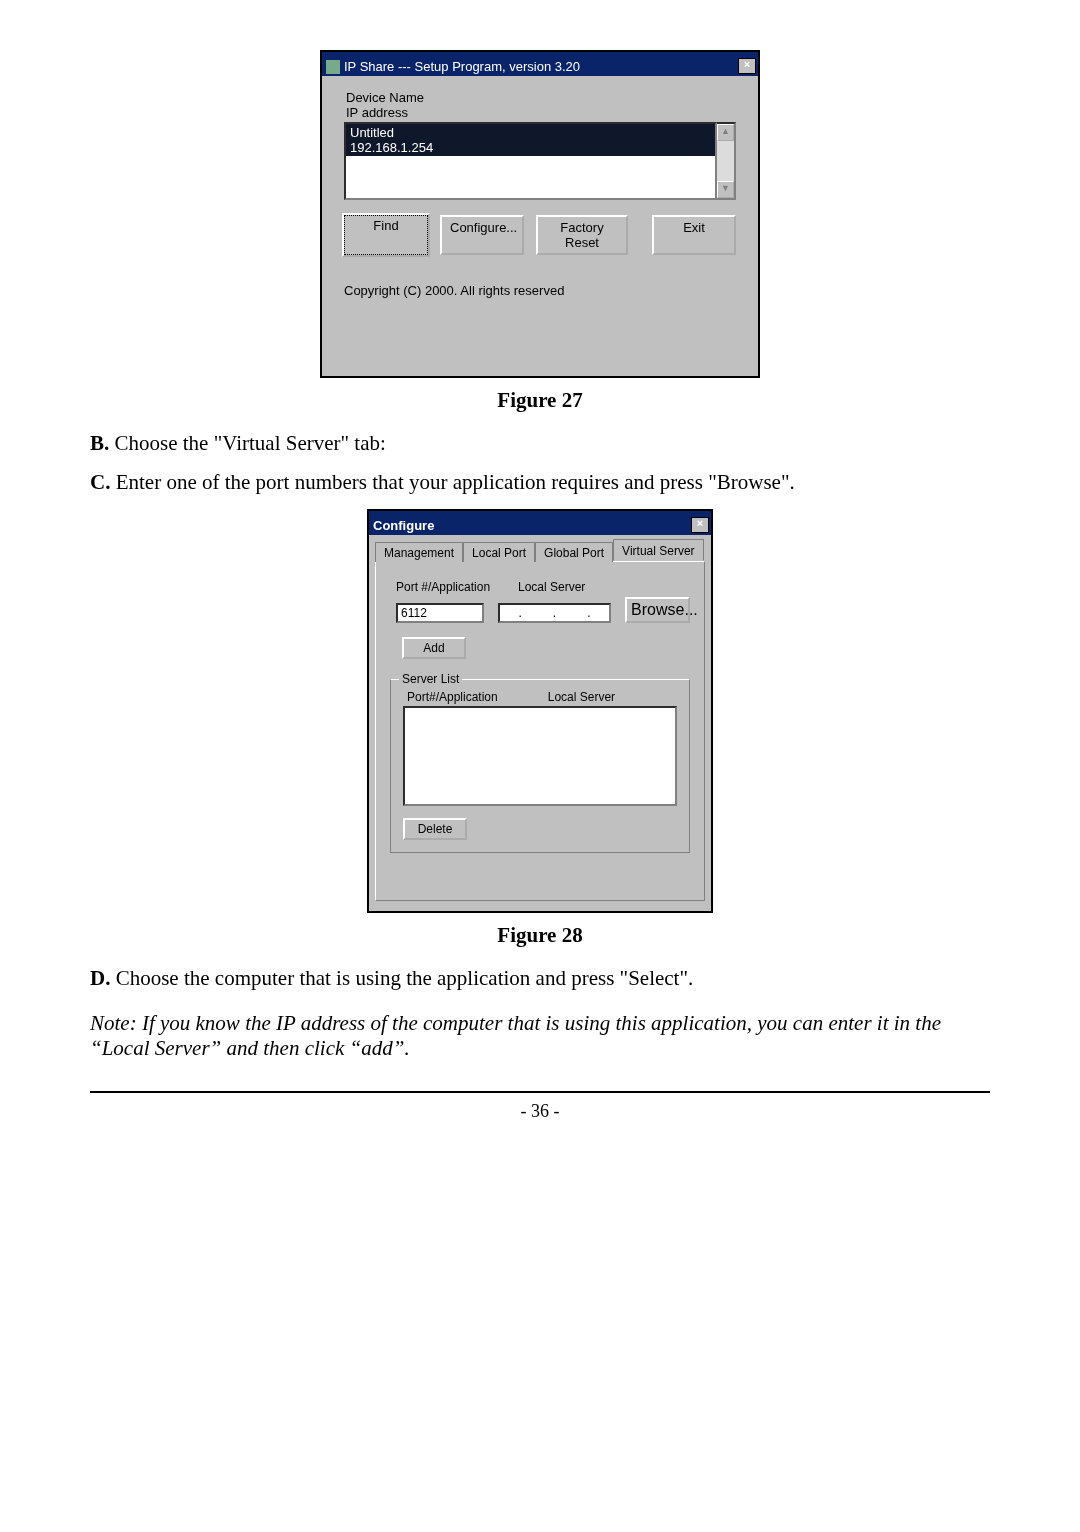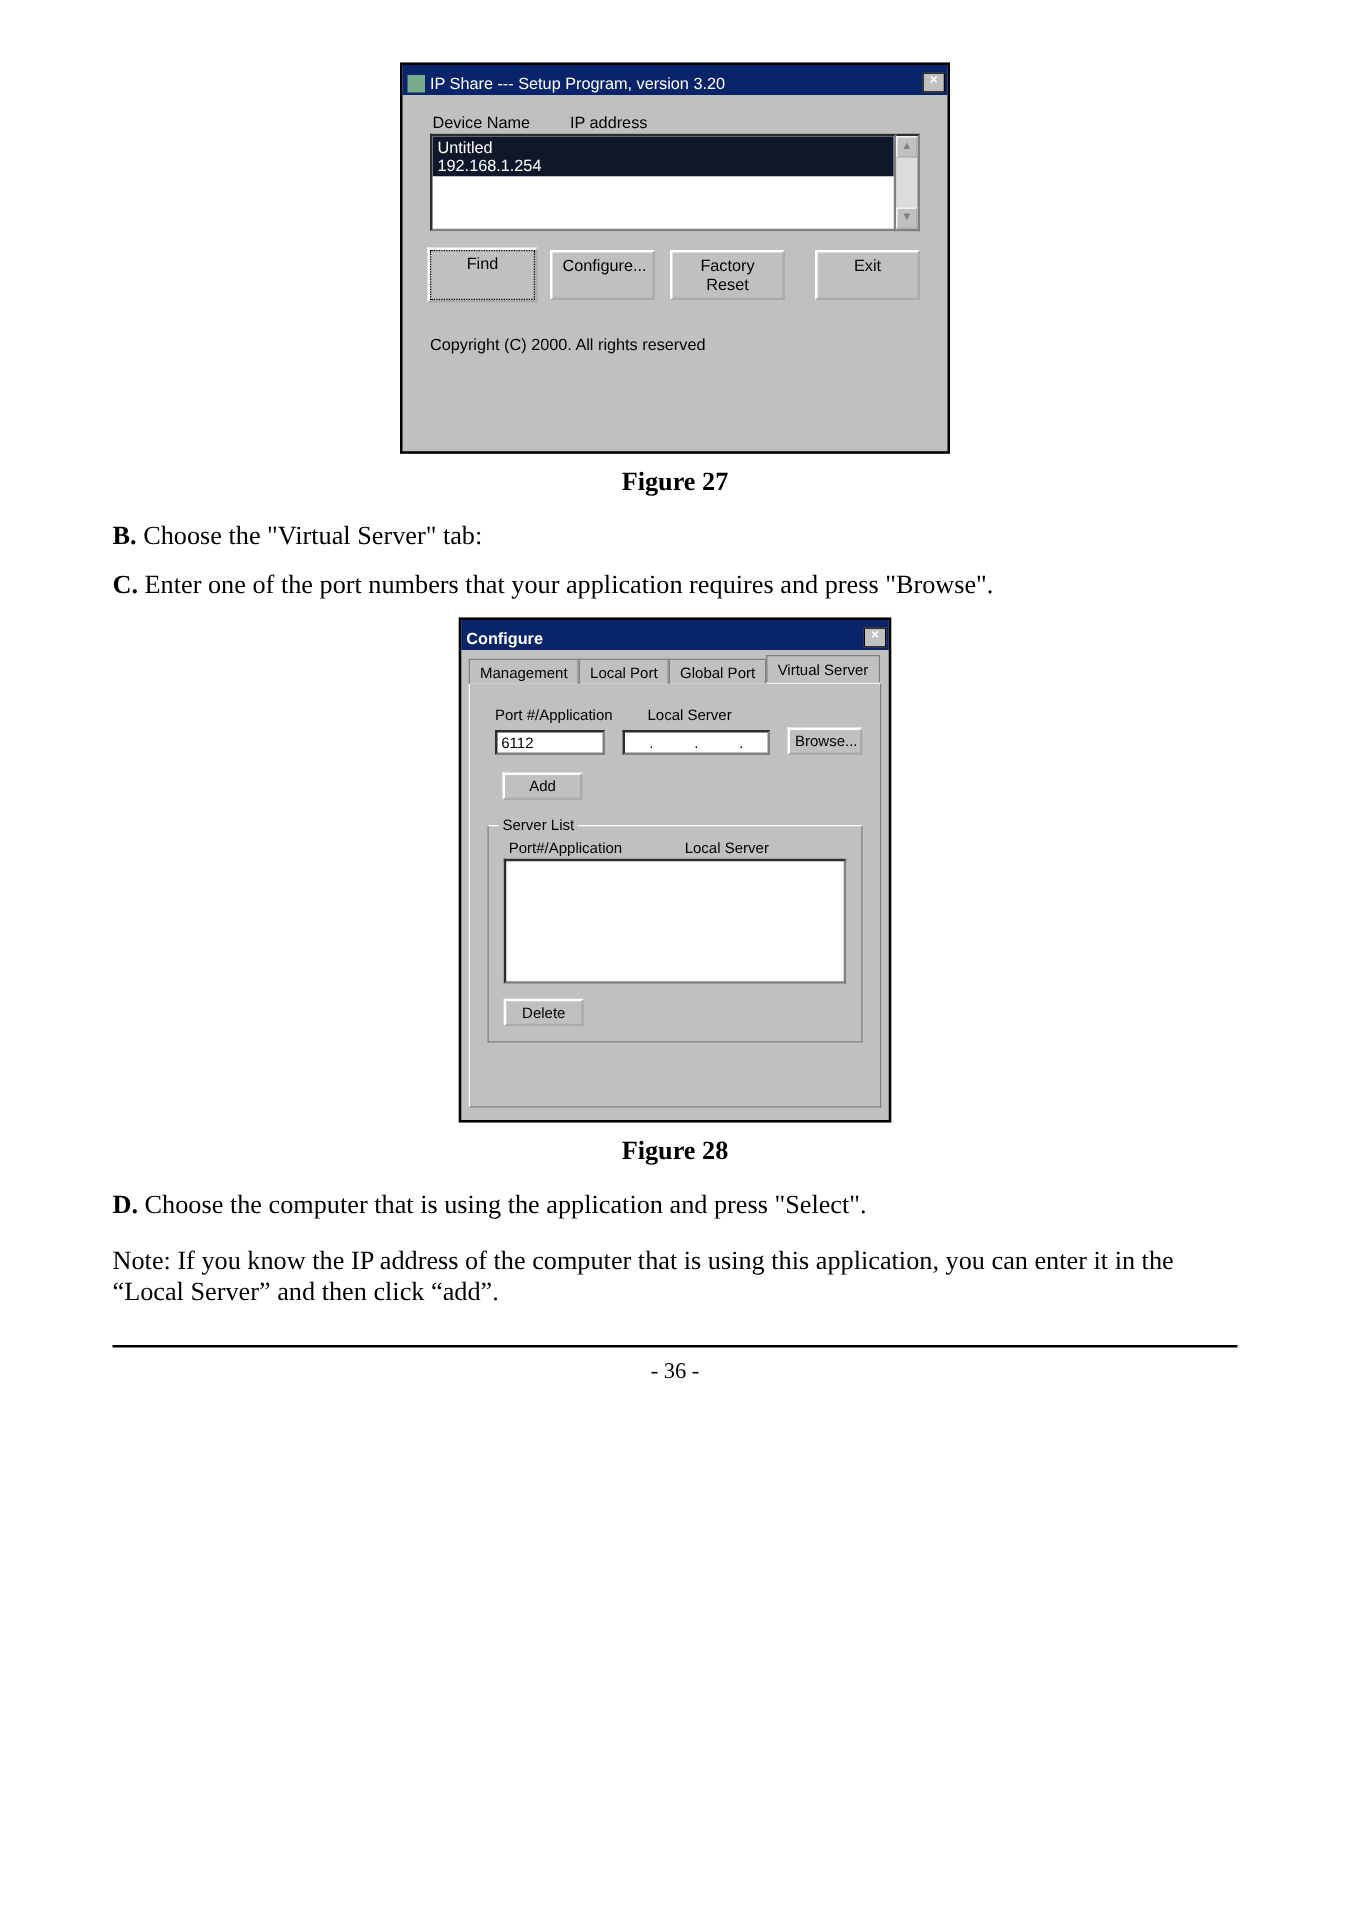--- a/index.html
+++ b/index.html
@@ -21,20 +21,21 @@
     text-align: center;
     margin: 10px 0 18px 0;
   }
   .para {
     margin: 14px 0;
   }
   .para .letter {
     font-weight: bold;
   }
   .note {
+    font-style: italic;
     margin: 20px 0 30px 0;
   }
   .hr {
     border-top: 2px solid #000;
     margin: 30px 0 8px 0;
   }
   .pagenum {
     text-align: center;
     font-size: 18px;
   }
@@ -76,20 +77,21 @@
     text-align: center;
     font-family: Arial, sans-serif;
     font-weight: bold;
   }
   .win-body {
     padding: 14px 22px 18px 22px;
   }
   .col-headers {
     display: flex;
     padding: 0 0 2px 2px;
+    flex-direction: column;
   }
   .col-headers div:first-child { width: 110px; }
   .listbox-row {
     display: flex;
     align-items: stretch;
   }
   .listbox {
     flex: 1;
     height: 78px;
     background: #fff;
@@ -210,21 +212,21 @@
   }
   .input95.port { width: 88px; }
   .ipbox {
     width: 140px;
     display: flex;
     align-items: center;
     justify-content: space-around;
   }
   .ipbox span { color: #000; }
   .btn95.small { min-width: 64px; font-size: 12px; padding: 2px 6px; }
-  .btn95.browse { min-width: 60px; font-size: 12px; padding: 2px 4px; }
+  .btn95.browse { min-width: 60px; font-size: 16px; padding: 2px 4px; }
   .addrow { margin: 14px 0 0 12px; }
 
   .groupbox {
     border: 1px solid #808080;
     border-top-color: #fff;
     border-left-color: #808080;
     margin-top: 20px;
     padding: 8px 12px 12px 12px;
     position: relative;
   }

